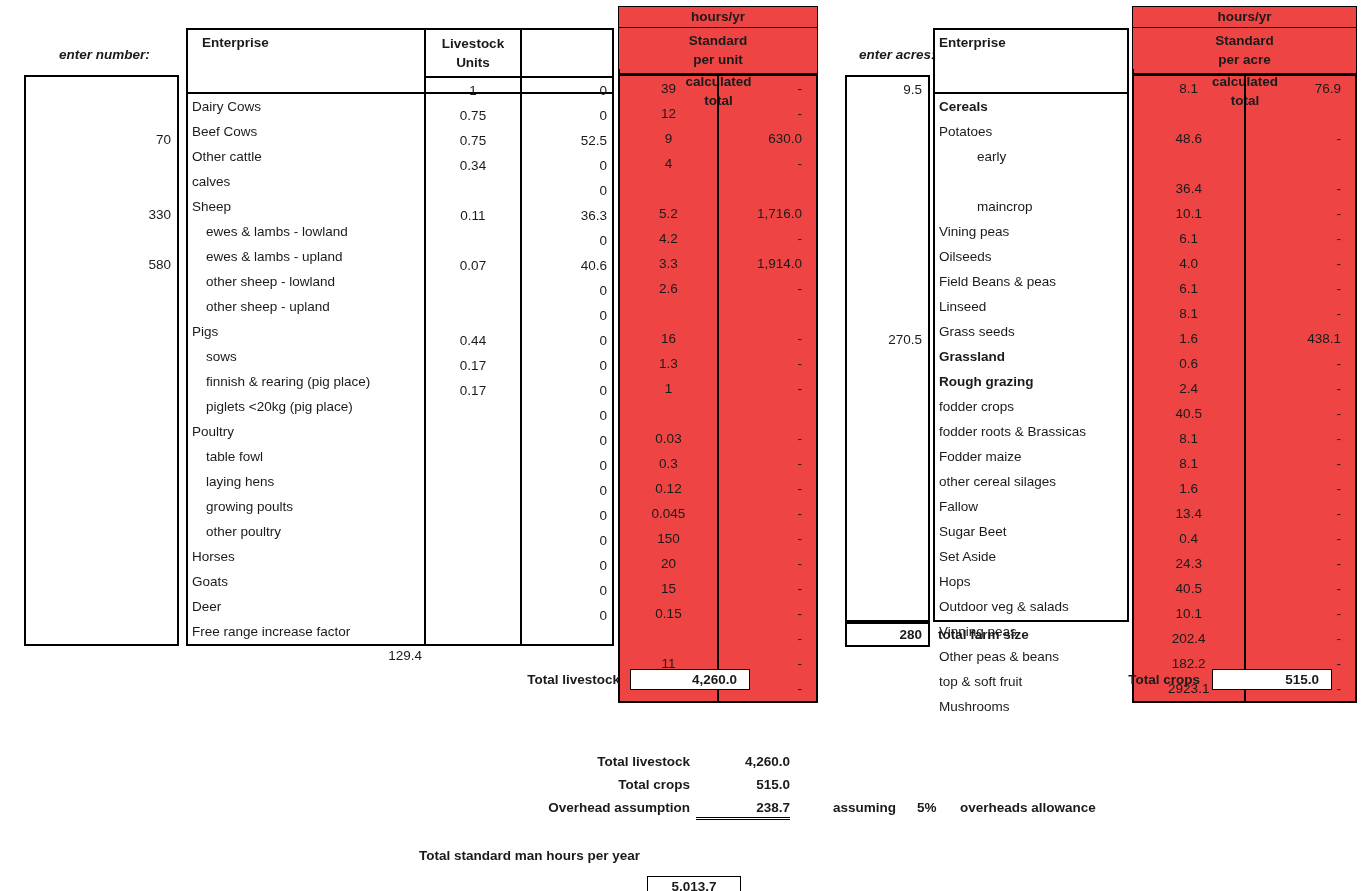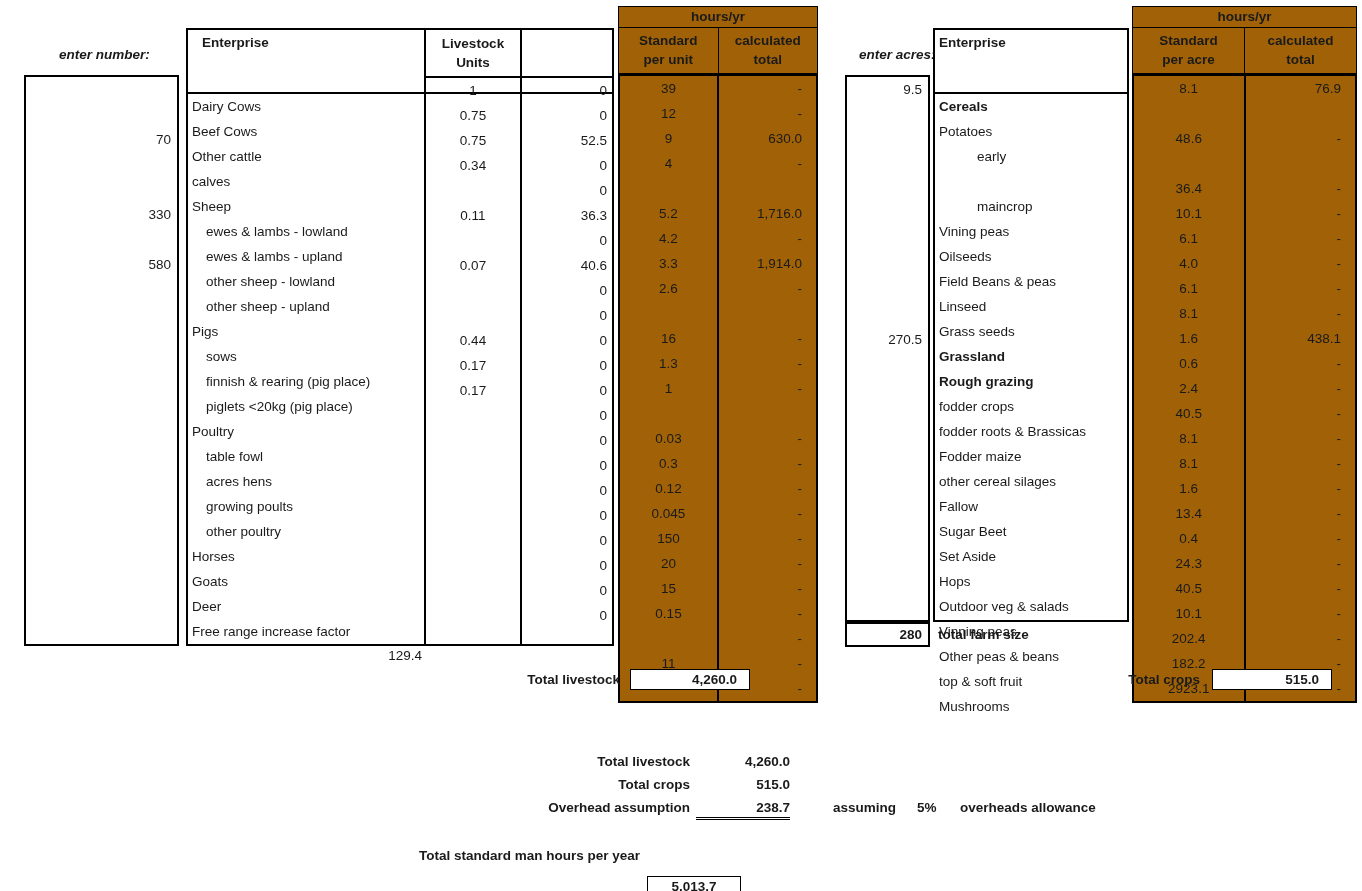--- a/index.html
+++ b/index.html
@@ -125,37 +125,38 @@
     height: 25px;
     line-height: 25px;
     text-align: right;
     padding-right: 5px;
     font-size: 13.5px;
   }
 
   
   .hours-table {
     box-sizing: border-box;
-    background: #a16207;
+    background: #ef4444;
   }
   .hours-title {
     border: 1px solid #000;
     border-bottom: none;
     height: 21px;
     line-height: 20px;
     text-align: center;
     font-size: 13.5px;
     font-weight: bold;
     box-sizing: border-box;
   }
   .hours-head {
     display: flex;
     border: 1px solid #000;
     box-sizing: border-box;
     height: 47px;
+    flex-direction: column;
   }
   .hours-head .hc {
     flex: 1 1 0;
     text-align: center;
     font-size: 13.5px;
     font-weight: bold;
     padding-top: 3px;
     line-height: 19px;
     box-sizing: border-box;
   }
@@ -333,21 +334,21 @@
         <div class="ent-row indent1">
           <span class="lbl">piglets &lt;20kg (pig place)</span>
         </div>
         <div class="ent-row">
           <span class="lbl">Poultry</span>
         </div>
         <div class="ent-row indent1">
           <span class="lbl">table fowl</span>
         </div>
         <div class="ent-row indent1">
-          <span class="lbl">acres hens</span>
+          <span class="lbl">laying hens</span>
         </div>
         <div class="ent-row indent1">
           <span class="lbl">growing poults</span>
         </div>
         <div class="ent-row indent1">
           <span class="lbl">other poultry</span>
         </div>
         <div class="ent-row">
           <span class="lbl">Horses</span>
         </div>

